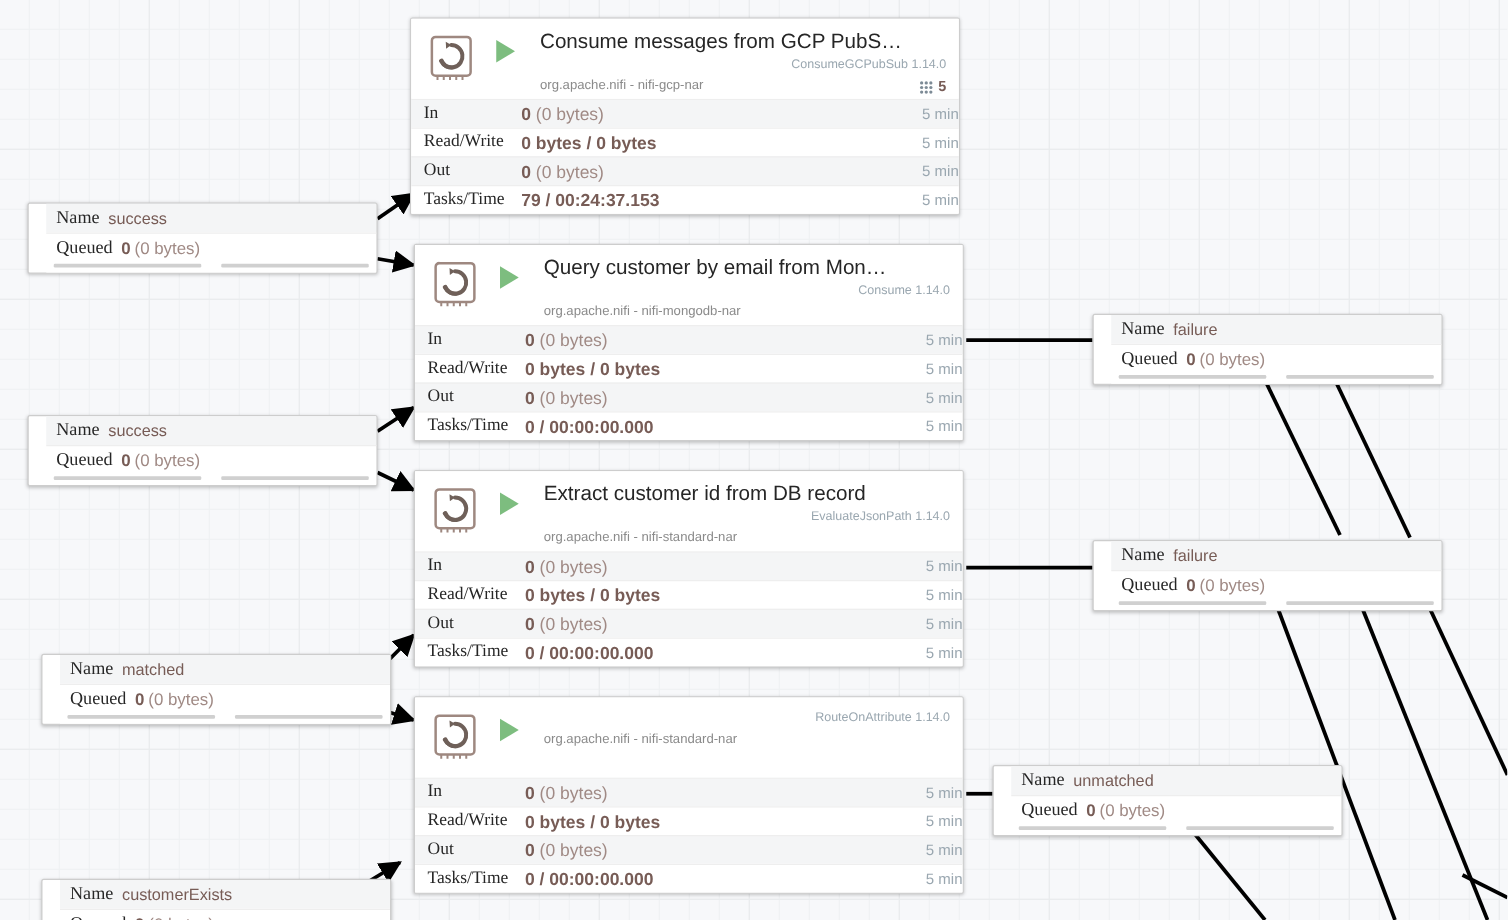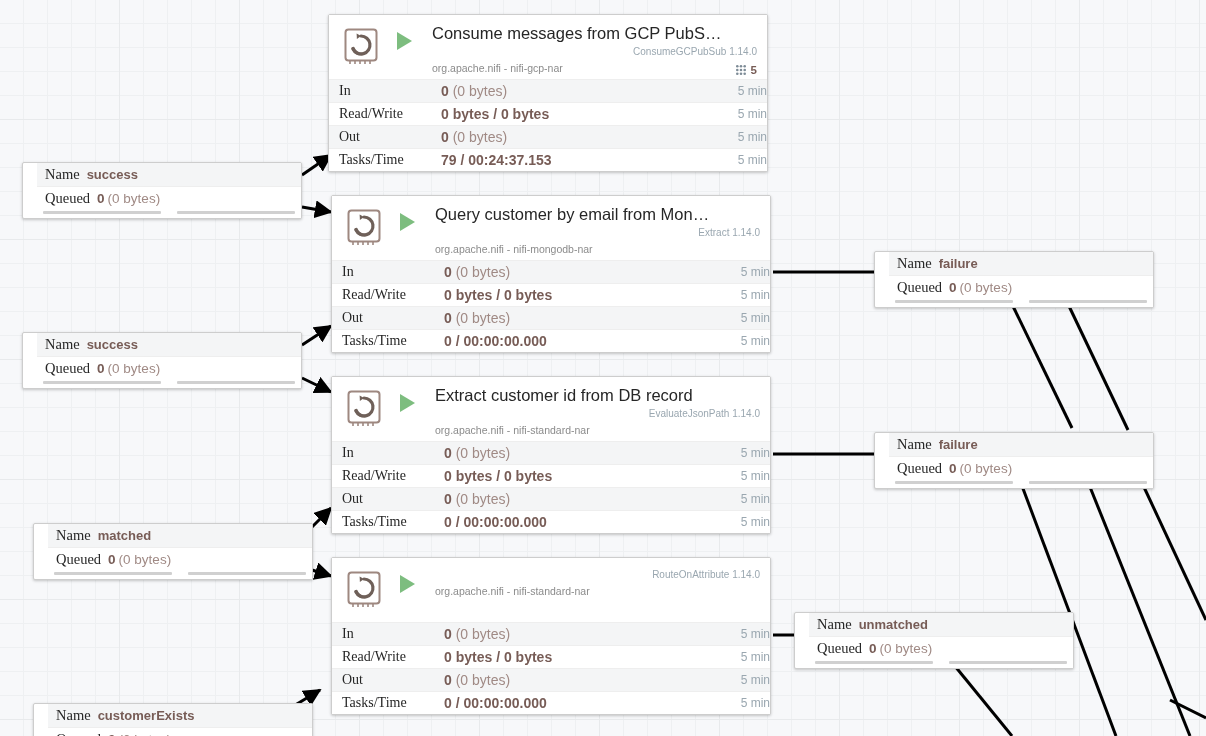--- a/index.html
+++ b/index.html
@@ -111,21 +111,21 @@
     display: flex;
     align-items: center;
     height: 23px;
     font-size: 12.5px;
     border-top: 1px solid #eeeeee;
     box-sizing: border-box;
   }
   .stat-row.odd  { background: #f4f5f6; }
   .stat-row.even { background: #ffffff; }
   .stat-label {
-    width: 112px;
+    width: 88px;
     padding-left: 10px;
     box-sizing: border-box;
     color: #262626;
     font-family: "Liberation Serif", serif;
     font-size: 14px;
   }
   .stat-value {
     flex: 1;
     color: #775c56;
     font-weight: bold;
@@ -165,21 +165,21 @@
   .conn-row.name-row { background: #f4f5f6; }
   .conn-row.queued-row { background: #ffffff; border-top: 1px solid #eeeeee; }
   .conn-key {
     font-family: "Liberation Serif", serif;
     font-size: 14.5px;
     color: #262626;
     margin-right: 7px;
   }
   .conn-name {
     font-size: 13px;
-    font-weight: bold;
+    font-weight: normal;
     color: #775c56;
   }
   .conn-num {
     font-size: 13.5px;
     font-weight: bold;
     color: #775c56;
     margin-right: 3px;
   }
   .conn-bytes {
     font-size: 13.5px;
@@ -312,21 +312,21 @@
         <line x1="9" y1="34.5" x2="9" y2="38"></line>
         <line x1="14" y1="34.5" x2="14" y2="38"></line>
         <line x1="19" y1="34.5" x2="19" y2="38"></line>
         <line x1="24" y1="34.5" x2="24" y2="38"></line>
         <line x1="29" y1="34.5" x2="29" y2="38"></line>
       </g>
     </svg></div>
       <div class="run-glyph"></div>
       <div class="proc-text">
         <div class="proc-title">Query customer by email from Mon…</div>
-        <div class="proc-type">Extract 1.14.0</div>
+        <div class="proc-type">Consume 1.14.0</div>
         <div class="proc-bundle">org.apache.nifi - nifi-mongodb-nar</div>
       </div>
 
     </div>
     <div class="stat-row odd">
         <div class="stat-label">In</div>
         <div class="stat-value"><span>0</span> <span class="muted">(0 bytes)</span></div>
         <div class="stat-time">5 min</div>
       </div>
         <div class="stat-row even">

